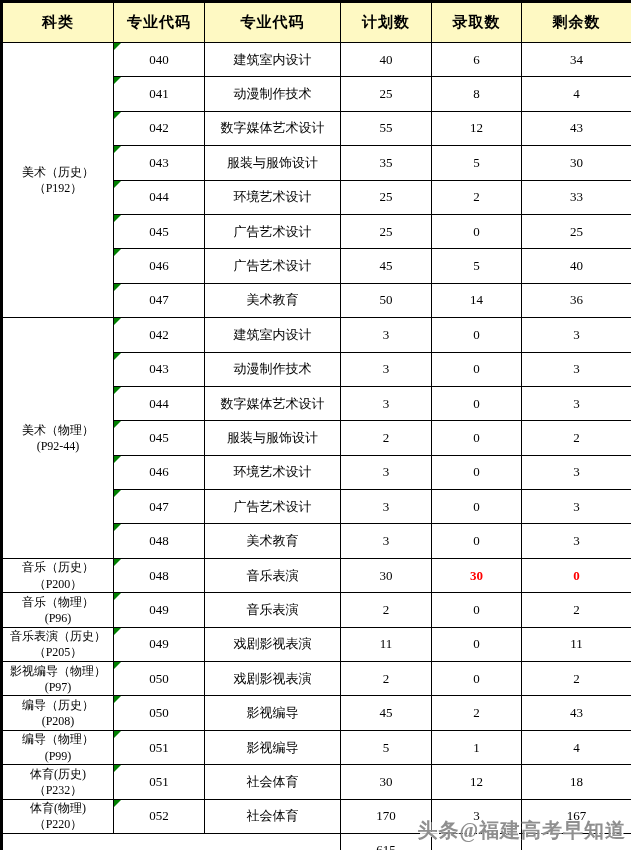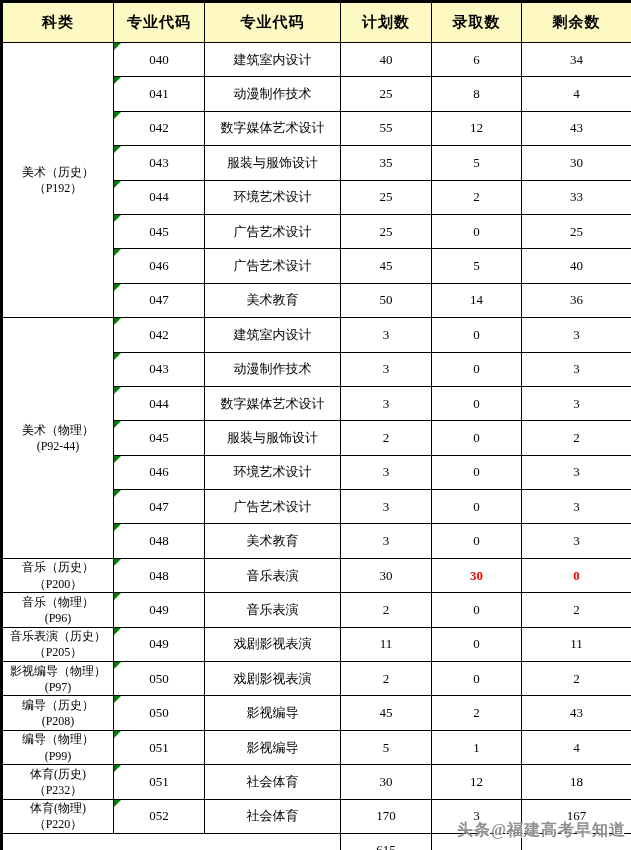--- a/index.html
+++ b/index.html
@@ -46,21 +46,21 @@
     width:0;height:0;
     border-top:7px solid #008000;
     border-right:7px solid transparent;
   }
   td.red{color:#FF0000;font-weight:bold;}
   tr.total-row td{height:33px;font-size:13px;}
   .watermark{
     position:absolute;
     top:813px;right:5px;
     height:34px;line-height:34px;
-    font-size:16px;
+    font-size:20px;
     font-weight:bold;
     color:#8F8F8F;
     text-shadow:2px 2px 0 #ffffff;
     letter-spacing:1px;
     white-space:nowrap;
     pointer-events:none;
   }
 </style>
 </head>
 <body>

